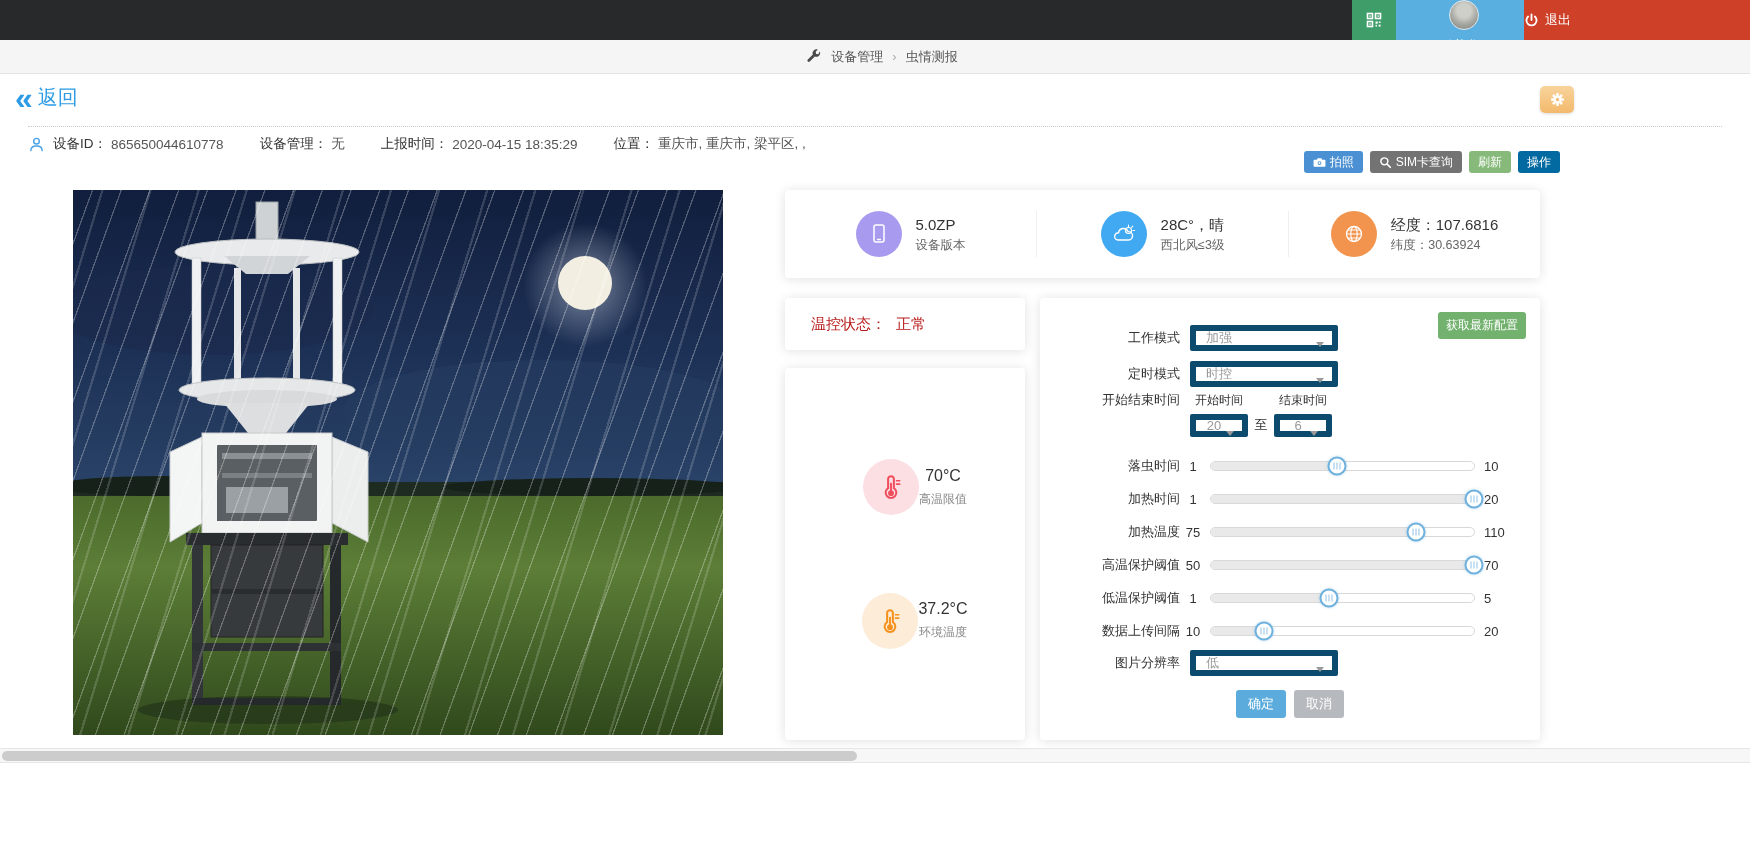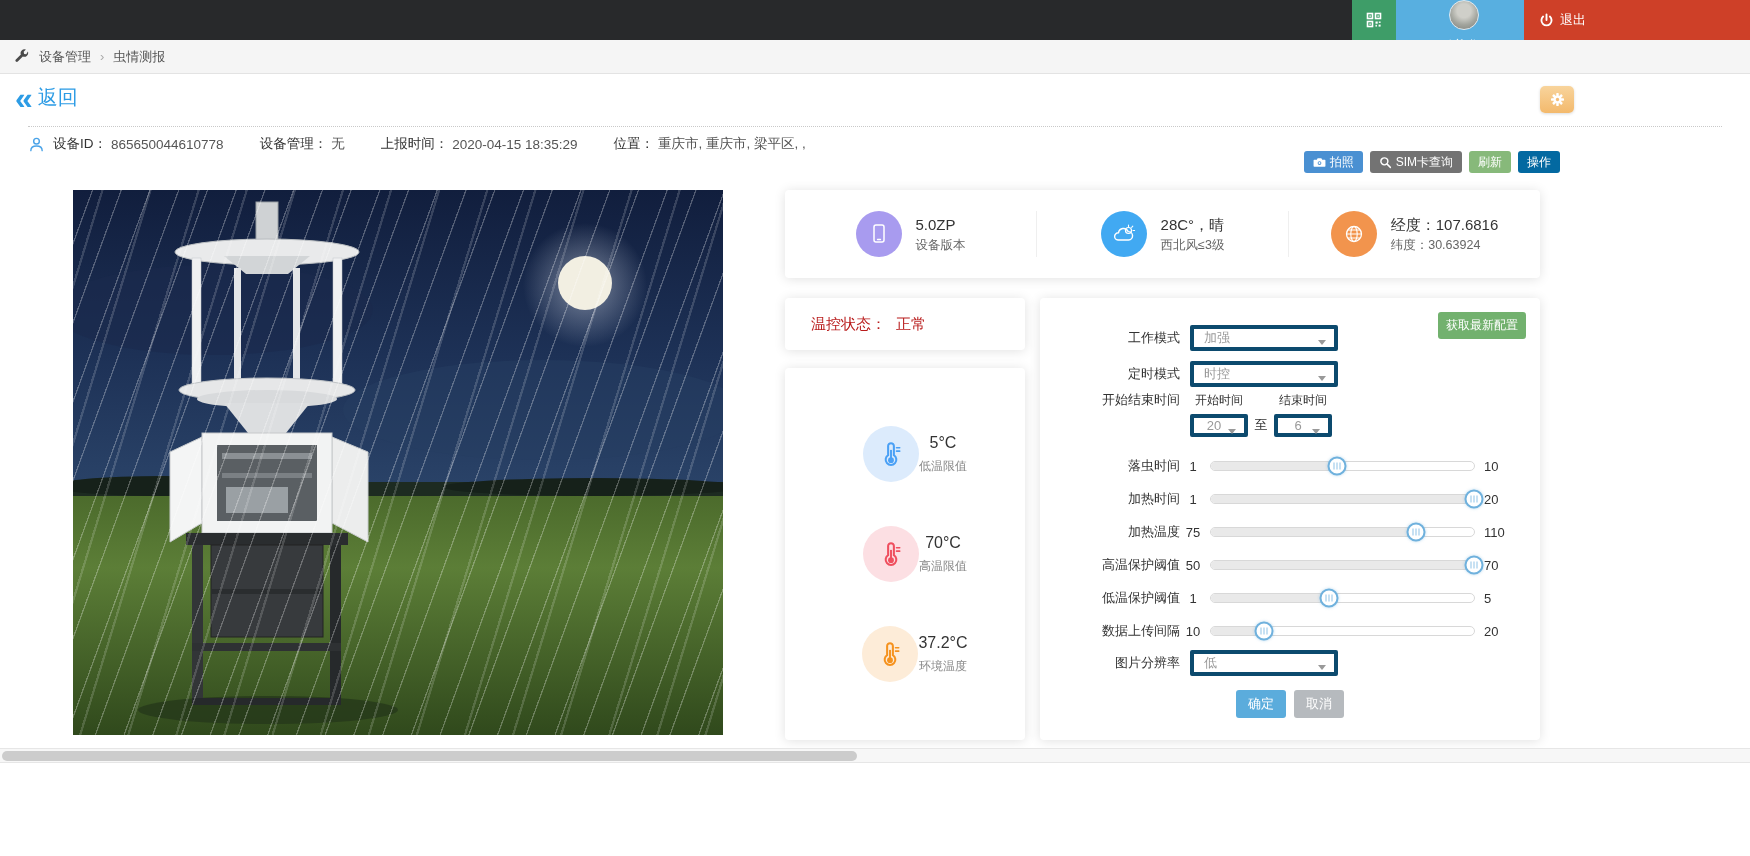--- a/index.html
+++ b/index.html
@@ -12,26 +12,26 @@
   .qr-btn { position:absolute; left:1352px; top:0; width:44px; height:40px; background:#3e9d68;
             display:flex; align-items:center; justify-content:center; cursor:pointer; }
   .user-area { position:absolute; left:1396px; top:0; width:128px; height:40px; background:#58afe0;
                display:flex; align-items:center; gap:7px; padding-left:7px; color:#fff; font-size:12px; cursor:pointer;flex-direction:column; }
   .avatar { width:30px; height:30px; border-radius:50%; flex:none;
             background:radial-gradient(circle at 50% 35%, #cfcfc9 0 30%, #a3a59e 60%, #7c7e78);
             border:1px solid #dfe9f0; }
   .caret { display:inline-block; width:0; height:0; border-left:4px solid transparent;
            border-right:4px solid transparent; border-top:5px solid currentColor; }
   .logout-btn { position:absolute; left:1524px; right:0; top:0; height:40px; background:#ce4028; color:#fff;
-                display:flex; align-items:center; gap:6px; padding-left:15px; font-size:13px; cursor:pointer; }
+                display:flex; align-items:center; gap:6px; font-size:13px; cursor:pointer; }
 
   
   .breadcrumb-bar { position:absolute; top:40px; left:0; width:100%; height:34px; background:#f5f5f5;
                     border-bottom:1px solid #e3e3e3; display:flex; align-items:center; gap:9px;
-                    padding-left:14px; font-size:13px; color:#555; }
+                    padding-left:14px; font-size:13px; color:#555;justify-content:center; }
   .crumb { cursor:pointer; }
   .crumb-sep { color:#aaa; font-size:13px; }
 
   
   .back { position:absolute; left:15px; top:84px; display:flex; align-items:center; gap:7px;
           color:#2d9ce5; cursor:pointer; }
   .back-chevrons { font-size:32px; font-weight:bold; line-height:22px; letter-spacing:-2px; }
   .back-label { font-size:20px; }
   .gear-tab { position:absolute; left:1540px; top:86px; width:34px; height:27px; border-radius:5px;
               background:linear-gradient(180deg,#f8d49c,#f3b96c); display:flex; align-items:center;
@@ -94,21 +94,21 @@
   .env-value { font-size:16px; color:#333; margin-bottom:6px; }
   .env-label { font-size:12px; color:#888; }
 
   
   .config-card { left:1040px; top:298px; width:500px; height:442px; }
   .fetch-btn { position:absolute; right:14px; top:14px; background:#72b16e; color:#fff; font-size:12px;
                padding:5px 8px; border-radius:3px; cursor:pointer; }
   .cfg-row { position:absolute; left:0; width:100%; display:flex; align-items:center; }
   .cfg-row.align-top { align-items:flex-start; }
   .cfg-label { width:140px; text-align:right; font-size:13px; color:#333; flex:none; line-height:20px; }
-  .sel { position:relative; width:148px; height:26px; border:4px solid #0c4a6e; border-radius:2px;
+  .sel { position:relative; width:148px; height:26px; border:6px solid #0c4a6e; border-radius:2px;
          background:#fff; display:flex; align-items:center; padding:0 22px 0 10px; font-size:13px;
          color:#999; margin-left:10px; cursor:pointer; }
   .sel .caret { position:absolute; right:8px; top:11px; color:#999; }
   .time-grid { display:grid; grid-template-columns:58px 26px 58px; grid-auto-rows:20px; row-gap:5px;
                margin-left:10px; align-items:center; }
   .time-head { font-size:12px; color:#333; text-align:center; grid-row:1; }
   .sel-time { width:58px; margin-left:0; justify-content:center; padding:0 14px 0 4px; grid-row:2; height:23px; }
   .to-label { font-size:13px; color:#333; text-align:center; grid-row:2; }
 
   .sliders { position:absolute; top:158px; left:0; right:22px; }
@@ -352,35 +352,20 @@
 
   </div>
 
   <div class="card temp-status-card">
     <span>温控状态：</span>
     <span class="v">正常</span>
   </div>
 
   <div class="card env-card">
 
-      <div class="env-row">
-        <div class="env-circle" style="background-color: rgb(220, 235, 252); color: rgb(74, 160, 245);">
-          <svg width="22" height="26" viewBox="0 0 16 19">
-            <path d="M8 1.6a2.1 2.1 0 0 1 2.1 2.1v6.6a3.9 3.9 0 1 1-4.2 0V3.7A2.1 2.1 0 0 1 8 1.6z" fill="none" stroke="currentColor" stroke-width="1.5"></path>
-            <circle cx="8" cy="14" r="2.1" fill="currentColor"></circle>
-            <rect x="7.3" y="6.5" width="1.4" height="6.5" fill="currentColor"></rect>
-            <path d="M12 5h2.4M12 7.4h2.4" stroke="currentColor" stroke-width="1.1" stroke-linecap="round"></path>
-          </svg>
-
-        </div>
-        <div class="env-text">
-          <div class="env-value">5°C</div>
-          <div class="env-label">低温限值</div>
-        </div>
-      </div>
 
       <div class="env-row">
         <div class="env-circle" style="background-color: rgb(252, 223, 227); color: rgb(239, 78, 94);">
           <svg width="22" height="26" viewBox="0 0 16 19">
             <path d="M8 1.6a2.1 2.1 0 0 1 2.1 2.1v6.6a3.9 3.9 0 1 1-4.2 0V3.7A2.1 2.1 0 0 1 8 1.6z" fill="none" stroke="currentColor" stroke-width="1.5"></path>
             <circle cx="8" cy="14" r="2.1" fill="currentColor"></circle>
             <rect x="7.3" y="6.5" width="1.4" height="6.5" fill="currentColor"></rect>
             <path d="M12 5h2.4M12 7.4h2.4" stroke="currentColor" stroke-width="1.1" stroke-linecap="round"></path>
           </svg>
 

